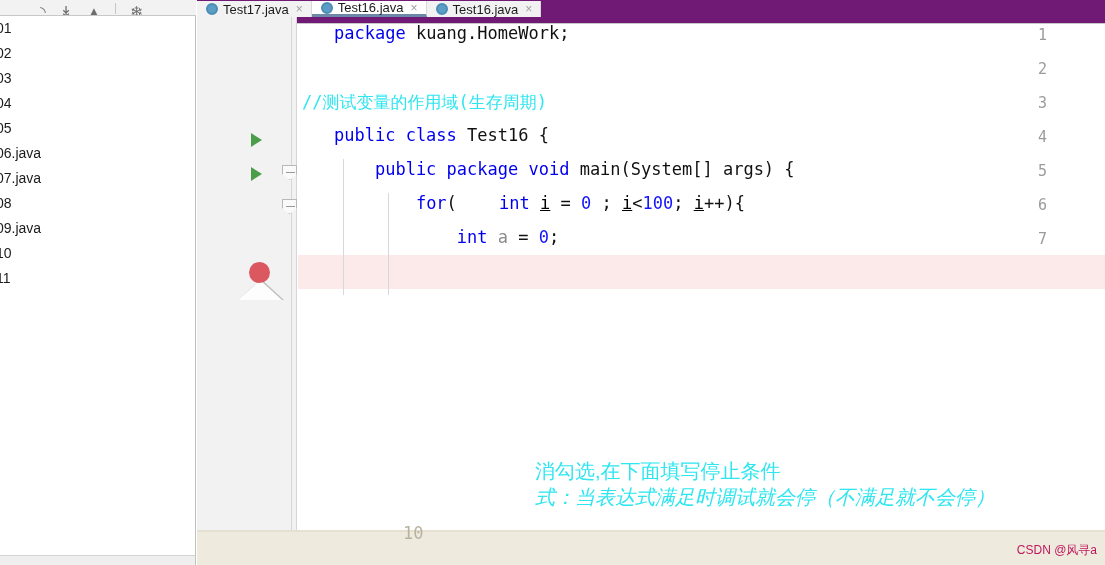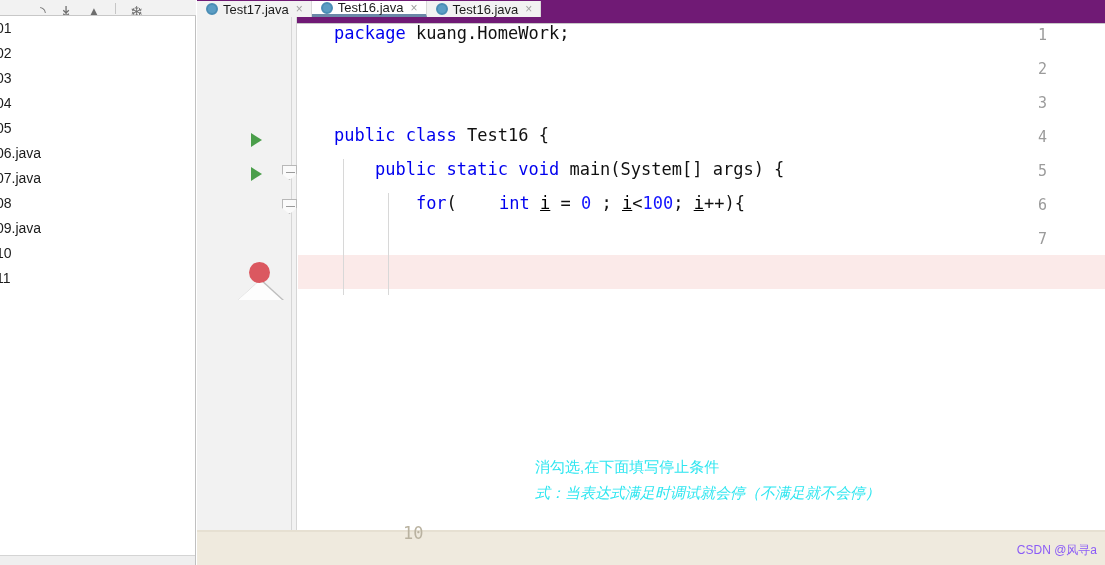--- a/index.html
+++ b/index.html
@@ -118,33 +118,33 @@
   .kw   { color: #0000ee; margin-left: 32px; }
   .plain{ color: #111111; margin-top: 28px; }
   .num  { color: #1414ff; }
   .cmt  { color: #2ee6f0; }
   .stat { color: #8c44c4; font-style: italic; }
   .fld  { color: #8c8c8c; }
   .uline{ text-decoration: underline; }
 
   
   .annot {
-    position: absolute; color: #2ee6f0; font-size: 15px;
+    position: absolute; color: #2ee6f0; font-size: 20px;
     font-family: "Liberation Sans","DejaVu Sans", sans-serif; white-space: nowrap;
   }
   .band-bottom {
     position: absolute; left: 197px; right: 0; bottom: 0; height: 33px;
     background: #efeade;
   }
   .band-bottom2 {
     position:absolute; left:197px; right:0; bottom:33px; height: 2px; background:#e6e0d2;
   }
   .watermark {
     position: absolute; right: 8px; bottom: 6px;
-    color: #8b5cf6; font-size: 12px;
+    color: #be185d; font-size: 12px;
   }
   .partial-ln {
     position:absolute; font-family:"DejaVu Sans Mono", monospace; font-size: 17px;
     color:#b9b2a0;
   }
 
   
   .dialog {
     position: absolute; left: 0; top: 288px; width: 523px; height: 255px;
     background: #f2f2f2;
@@ -225,23 +225,25 @@
           <div class="bp-tip-border" style="top: 262px;"></div>
           <div class="bp-tip" style="top: 263px;"></div>
           <div class="breakpoint" style="top: 245px;"></div>
         </div>
       <div class="code" id="code-lines">
           <div class="hl-row" style="top: 238px; left: 0px;"></div>
           <div class="indent-guide" style="left: 45px; top: 142px; height: 136px;"></div>
           <div class="indent-guide" style="left: 90px; top: 176px; height: 102px;"></div>
           <div class="cl" style="top: 6px;"><span class="kw">package</span><span class="plain"> kuang.HomeWork;</span></div>
           <div class="cl" style="top: 40px;"></div>
+          <div class="cl" style="top: 74px;"><span class="cmt">//测试变量的作用域(生存周期)</span></div>
           <div class="cl" style="top: 108px;"><span class="kw">public class </span><span class="plain">Test16 {</span></div>
-          <div class="cl" style="top: 142px;"><span class="kw">    public static void </span><span class="plain">main(System[] args) {</span></div>
+          <div class="cl" style="top: 142px;"><span class="kw">    public package void </span><span class="plain">main(System[] args) {</span></div>
           <div class="cl" style="top: 176px;"><span class="plain">        </span><span class="kw">for</span><span class="plain">( </span><span class="kw">int </span><span class="uline">i</span><span class="plain"> = </span><span class="num">0</span><span class="plain"> ; </span><span class="uline">i</span><span class="plain">&lt;</span><span class="num">100</span><span class="plain">; </span><span class="uline">i</span><span class="plain">++){</span></div>
+          <div class="cl" style="top: 210px;"><span class="plain">            </span><span class="kw">int </span><span class="fld">a</span><span class="plain"> = </span><span class="num">0</span><span class="plain">;</span></div>
         </div>
     </div>
   </div>
 
   <div id="annot-layer">
       <div class="annot" style="left: 535px; top: 458px;">消勾选,在下面填写停止条件</div>
       <div class="annot" style="left: 535px; top: 484px; font-style: italic;">式：当表达式满足时调试就会停（不满足就不会停）</div>
     </div>
   <div class="band-bottom2"></div>
   <div class="band-bottom"></div>

